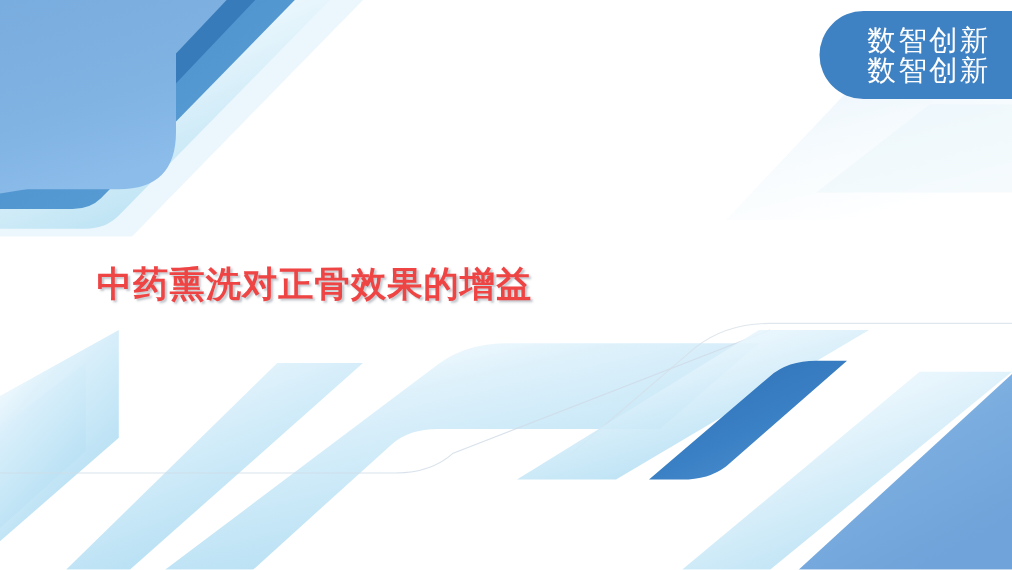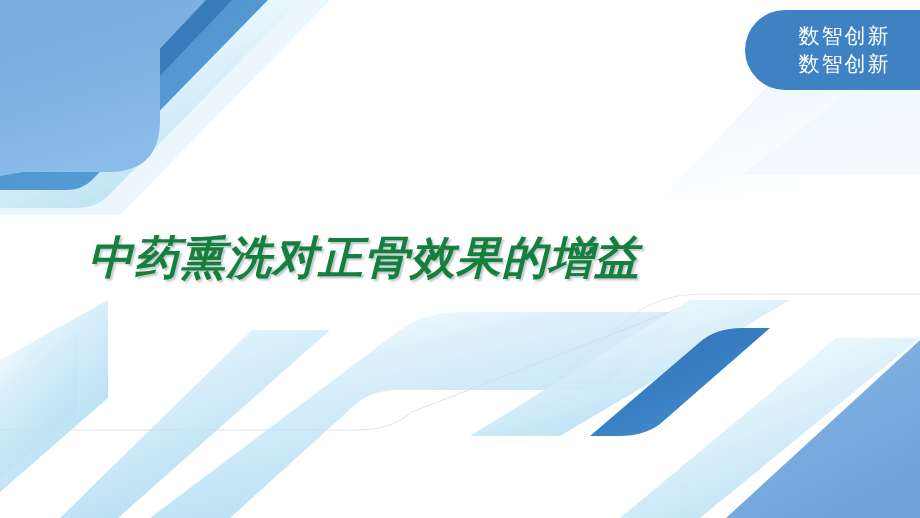--- a/index.html
+++ b/index.html
@@ -44,44 +44,43 @@
     display: flex;
     flex-direction: column;
     align-items: center;
     justify-content: center;
     box-sizing: border-box;
     padding-left: 22px;
     padding-right: 8px;
   }
   .badge-line {
     color: #ffffff;
-    font-size: 21px;
+    font-size: 26px;
     line-height: 28px;
     letter-spacing: 2px;
     white-space: nowrap;
     font-weight: 400;
   }
 
   
   .title-wrap {
     position: absolute;
     left: 88px;
     top: 232px;
     width: 700px;
   }
   .slide-title {
     margin: 0;
-    font-size: 45px;
+    font-size: 32px;
     font-weight: bold;
-    color: #15803d;
+    color: #ef4444;
     letter-spacing: 1px;
     line-height: 52px;
     white-space: nowrap;
     text-shadow: 2px 2px 2px rgba(120,130,145,0.45);
-    font-style: italic;
   }
 </style>
 </head>
 <body>
 
 <div class="slide">
 
   <svg class="deco-layer" viewBox="0 0 920 518" width="920" height="518" xmlns="http://www.w3.org/2000/svg">
     <defs>
       <linearGradient id="gPanel" x1="0" y1="0" x2="0.35" y2="1">

